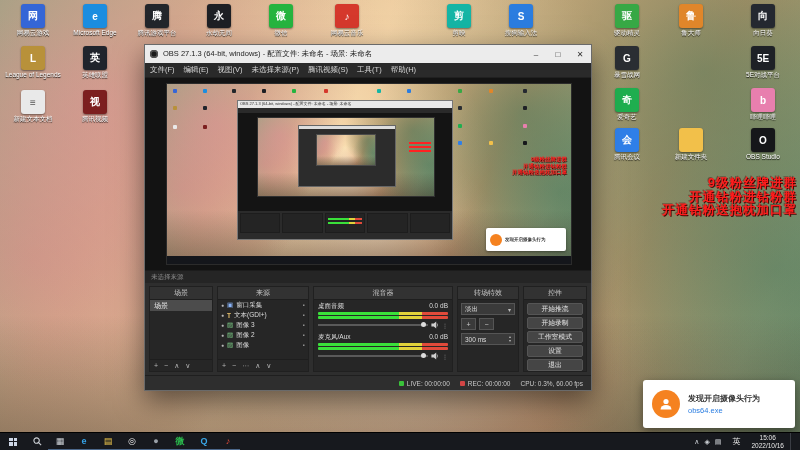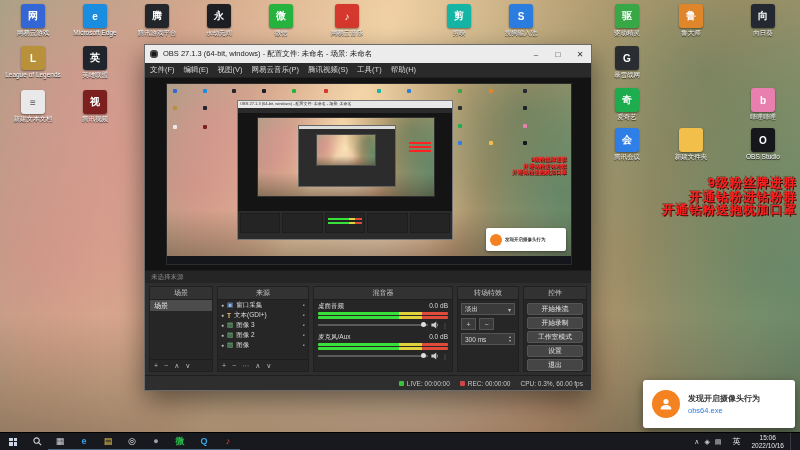--- a/index.html
+++ b/index.html
@@ -198,20 +198,24 @@
         <div class="dlabel">鲁大师</div>
       </div>
       <div class="dicon" style="left: 734px; top: 4px;">
         <div class="tile" style="background: rgb(36, 40, 48);">向</div>
         <div class="dlabel">向日葵</div>
       </div>
       <div class="dicon" style="left: 598px; top: 46px;">
         <div class="tile" style="background: rgb(42, 46, 51);">G</div>
         <div class="dlabel">暴雪战网</div>
       </div>
+      <div class="dicon" style="left: 734px; top: 46px;">
+        <div class="tile" style="background: rgb(30, 33, 38);">5E</div>
+        <div class="dlabel">5E对战平台</div>
+      </div>
       <div class="dicon" style="left: 598px; top: 88px;">
         <div class="tile" style="background: rgb(31, 174, 79);">奇</div>
         <div class="dlabel">爱奇艺</div>
       </div>
       <div class="dicon" style="left: 734px; top: 88px;">
         <div class="tile" style="background: rgb(232, 127, 174);">b</div>
         <div class="dlabel">哔哩哔哩</div>
       </div>
       <div class="dicon" style="left: 598px; top: 128px;">
         <div class="tile" style="background: rgb(47, 127, 232);">会</div>
@@ -241,21 +245,21 @@
         <span class="win-btn">–</span>
         <span class="win-btn">□</span>
         <span class="win-btn">✕</span>
       </span>
     </div>
 
     <div class="menubar">
         <span class="mitem">文件(F)</span>
         <span class="mitem">编辑(E)</span>
         <span class="mitem">视图(V)</span>
-        <span class="mitem">网易云音乐(P)</span>
+        <span class="mitem">未选择来源(P)</span>
         <span class="mitem">腾讯视频(S)</span>
         <span class="mitem">工具(T)</span>
         <span class="mitem">帮助(H)</span>
       </div>
 
     <div class="preview">
       <div class="capture wall">
         <div id="cap-icons">
             <div class="cap-ic" style="left: 5.92px; top: 4.68px; background: rgb(53, 102, 214);"></div>
             <div class="cap-ic" style="left: 35.68px; top: 4.68px; background: rgb(27, 141, 224);"></div>

